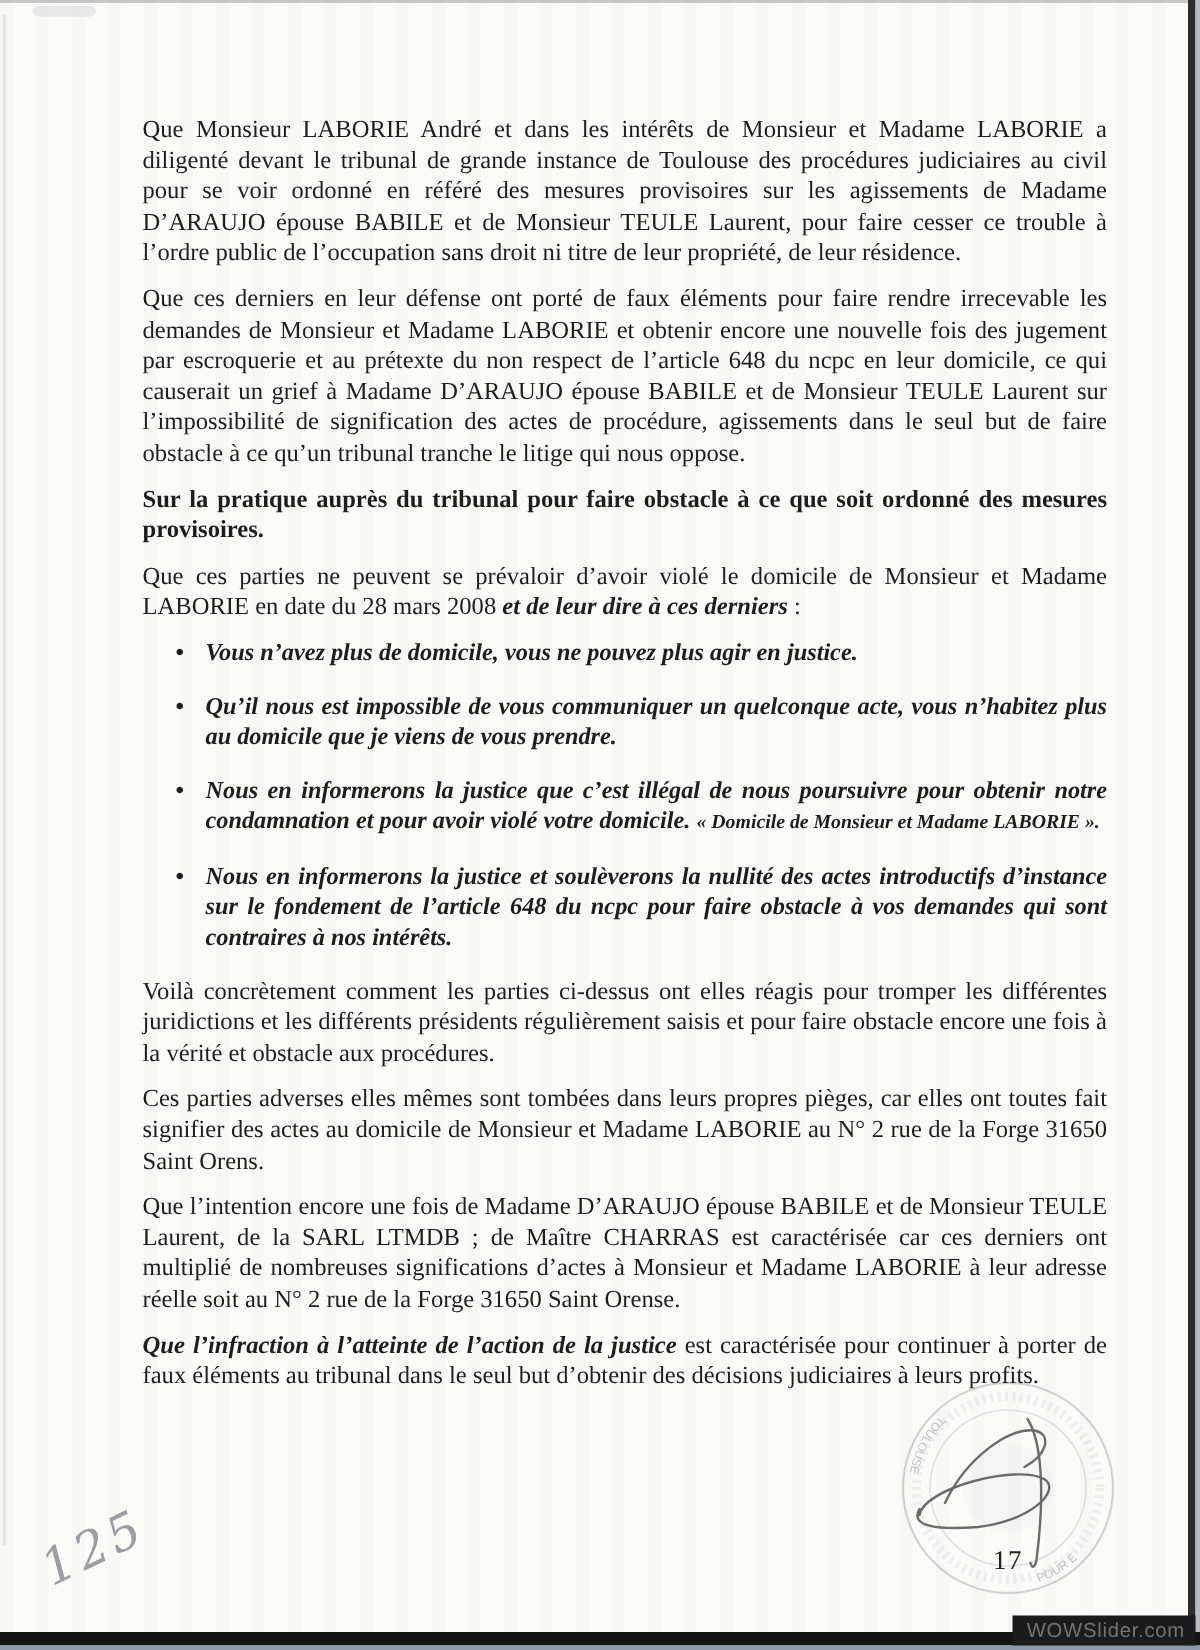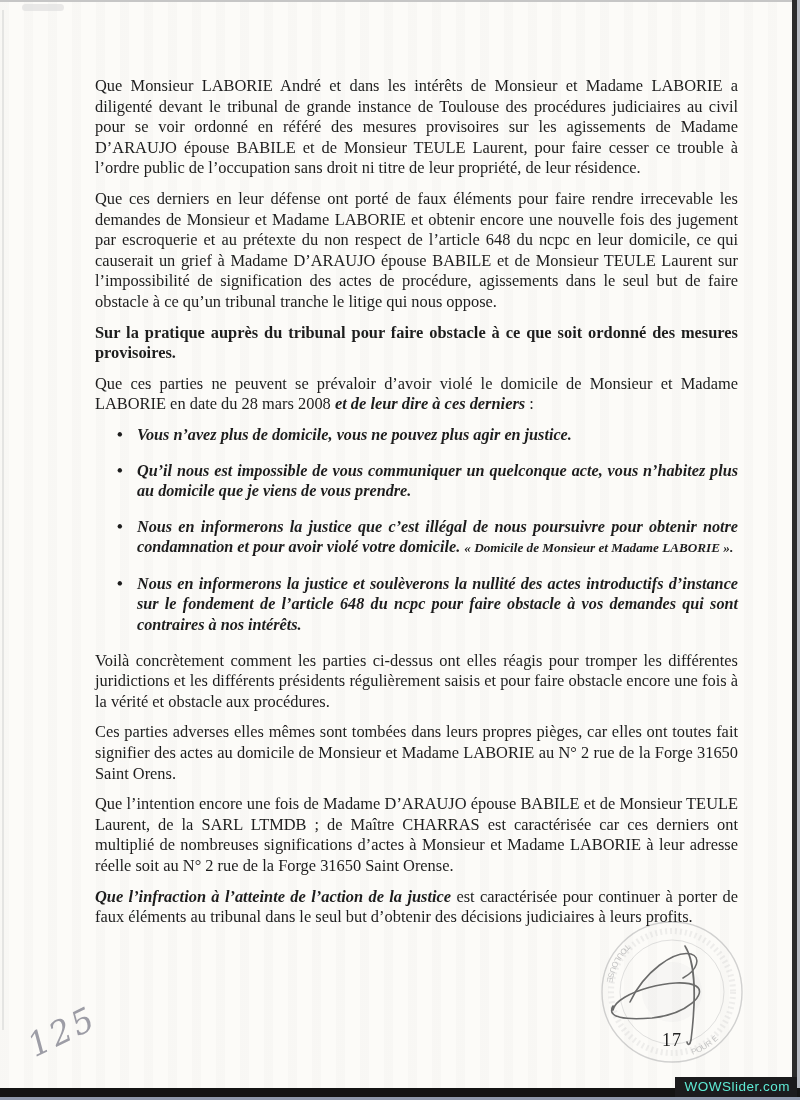--- a/index.html
+++ b/index.html
@@ -54,21 +54,21 @@
     font-family:"DejaVu Serif",serif;font-style:italic;
     font-size:33px;color:#8d8d98;transform:rotate(-26deg);
     letter-spacing:3px;opacity:.85;
   }
   .stamp-svg{position:absolute;left:592px;top:912px;z-index:1;}
   .signature-svg{position:absolute;left:588px;top:930px;z-index:2;}
 
   .watermark{
     position:absolute;right:3px;bottom:3px;z-index:9;
     height:20px;line-height:20px;padding:0 7px 0 9px;
-    background:#1b1b1d;color:#5eead4;
+    background:#1b1b1d;color:#737373;
     font-family:"Liberation Sans",sans-serif;font-size:13.5px;
     letter-spacing:.5px;text-decoration:none;
   }
 </style>
 </head>
 <body>
 
 <div style="position:absolute;inset:0;">
 
   <svg class="stamp-svg" width="160" height="160" viewBox="0 0 160 160">

